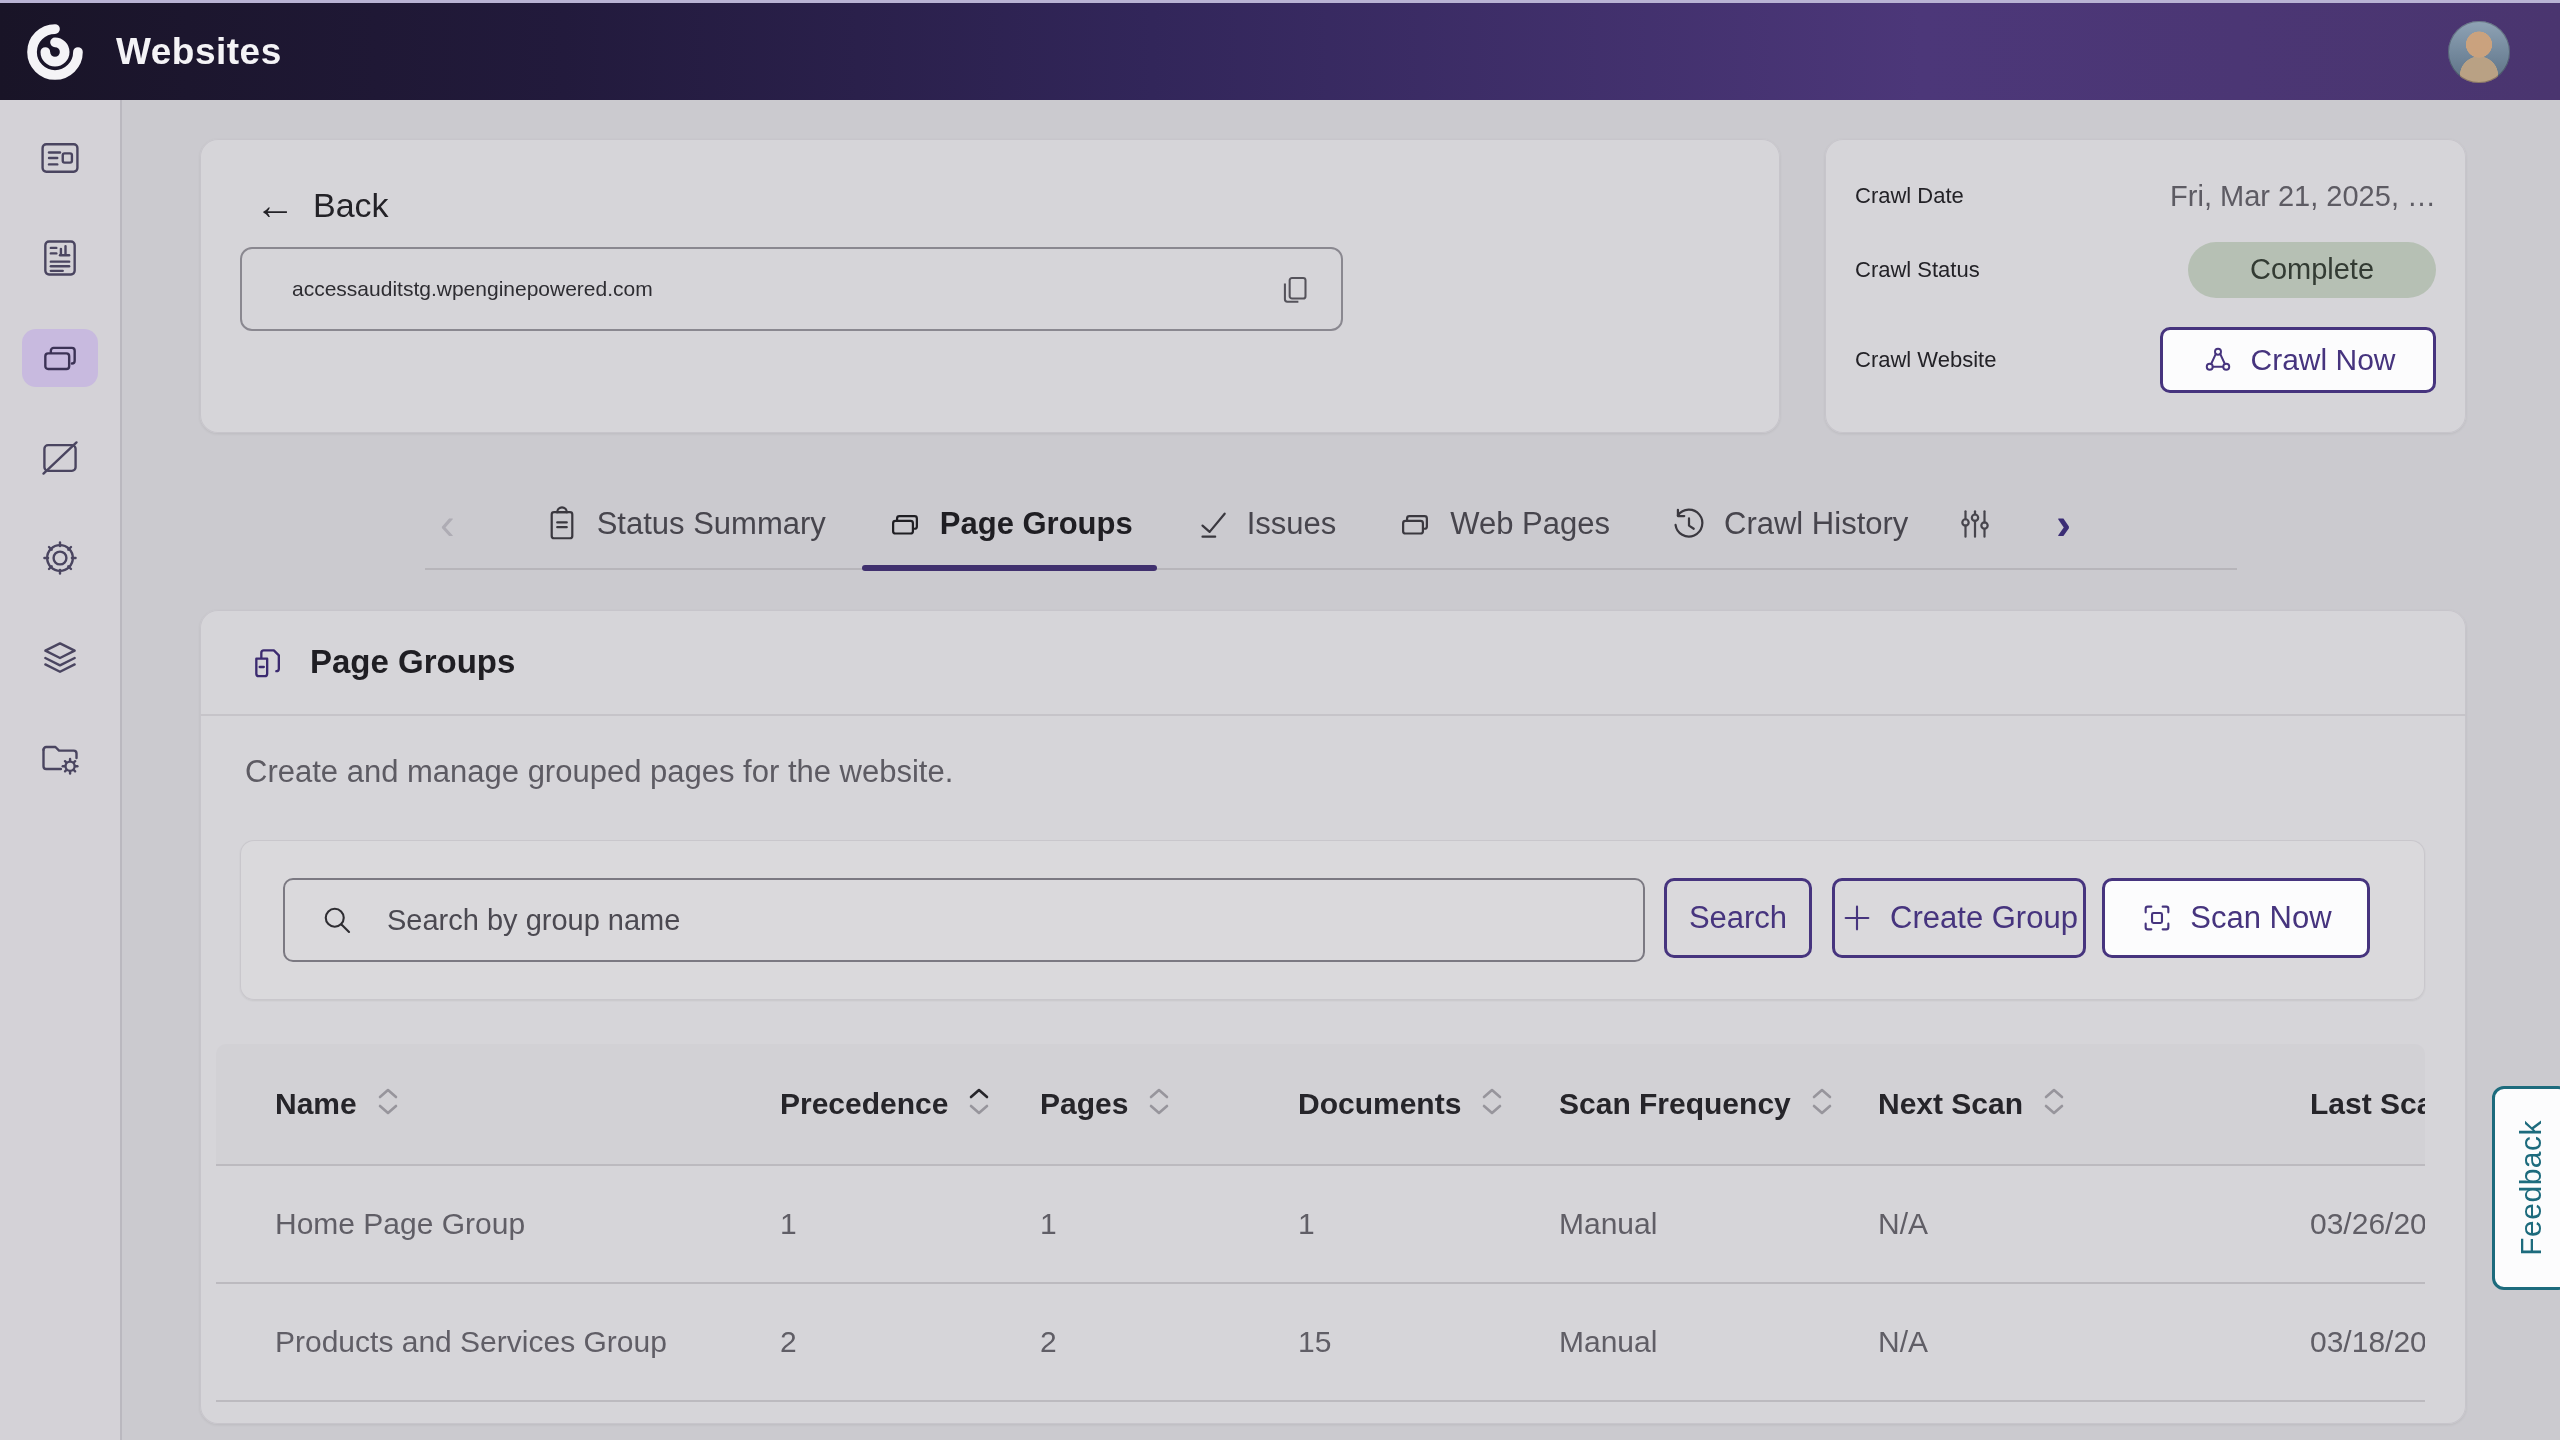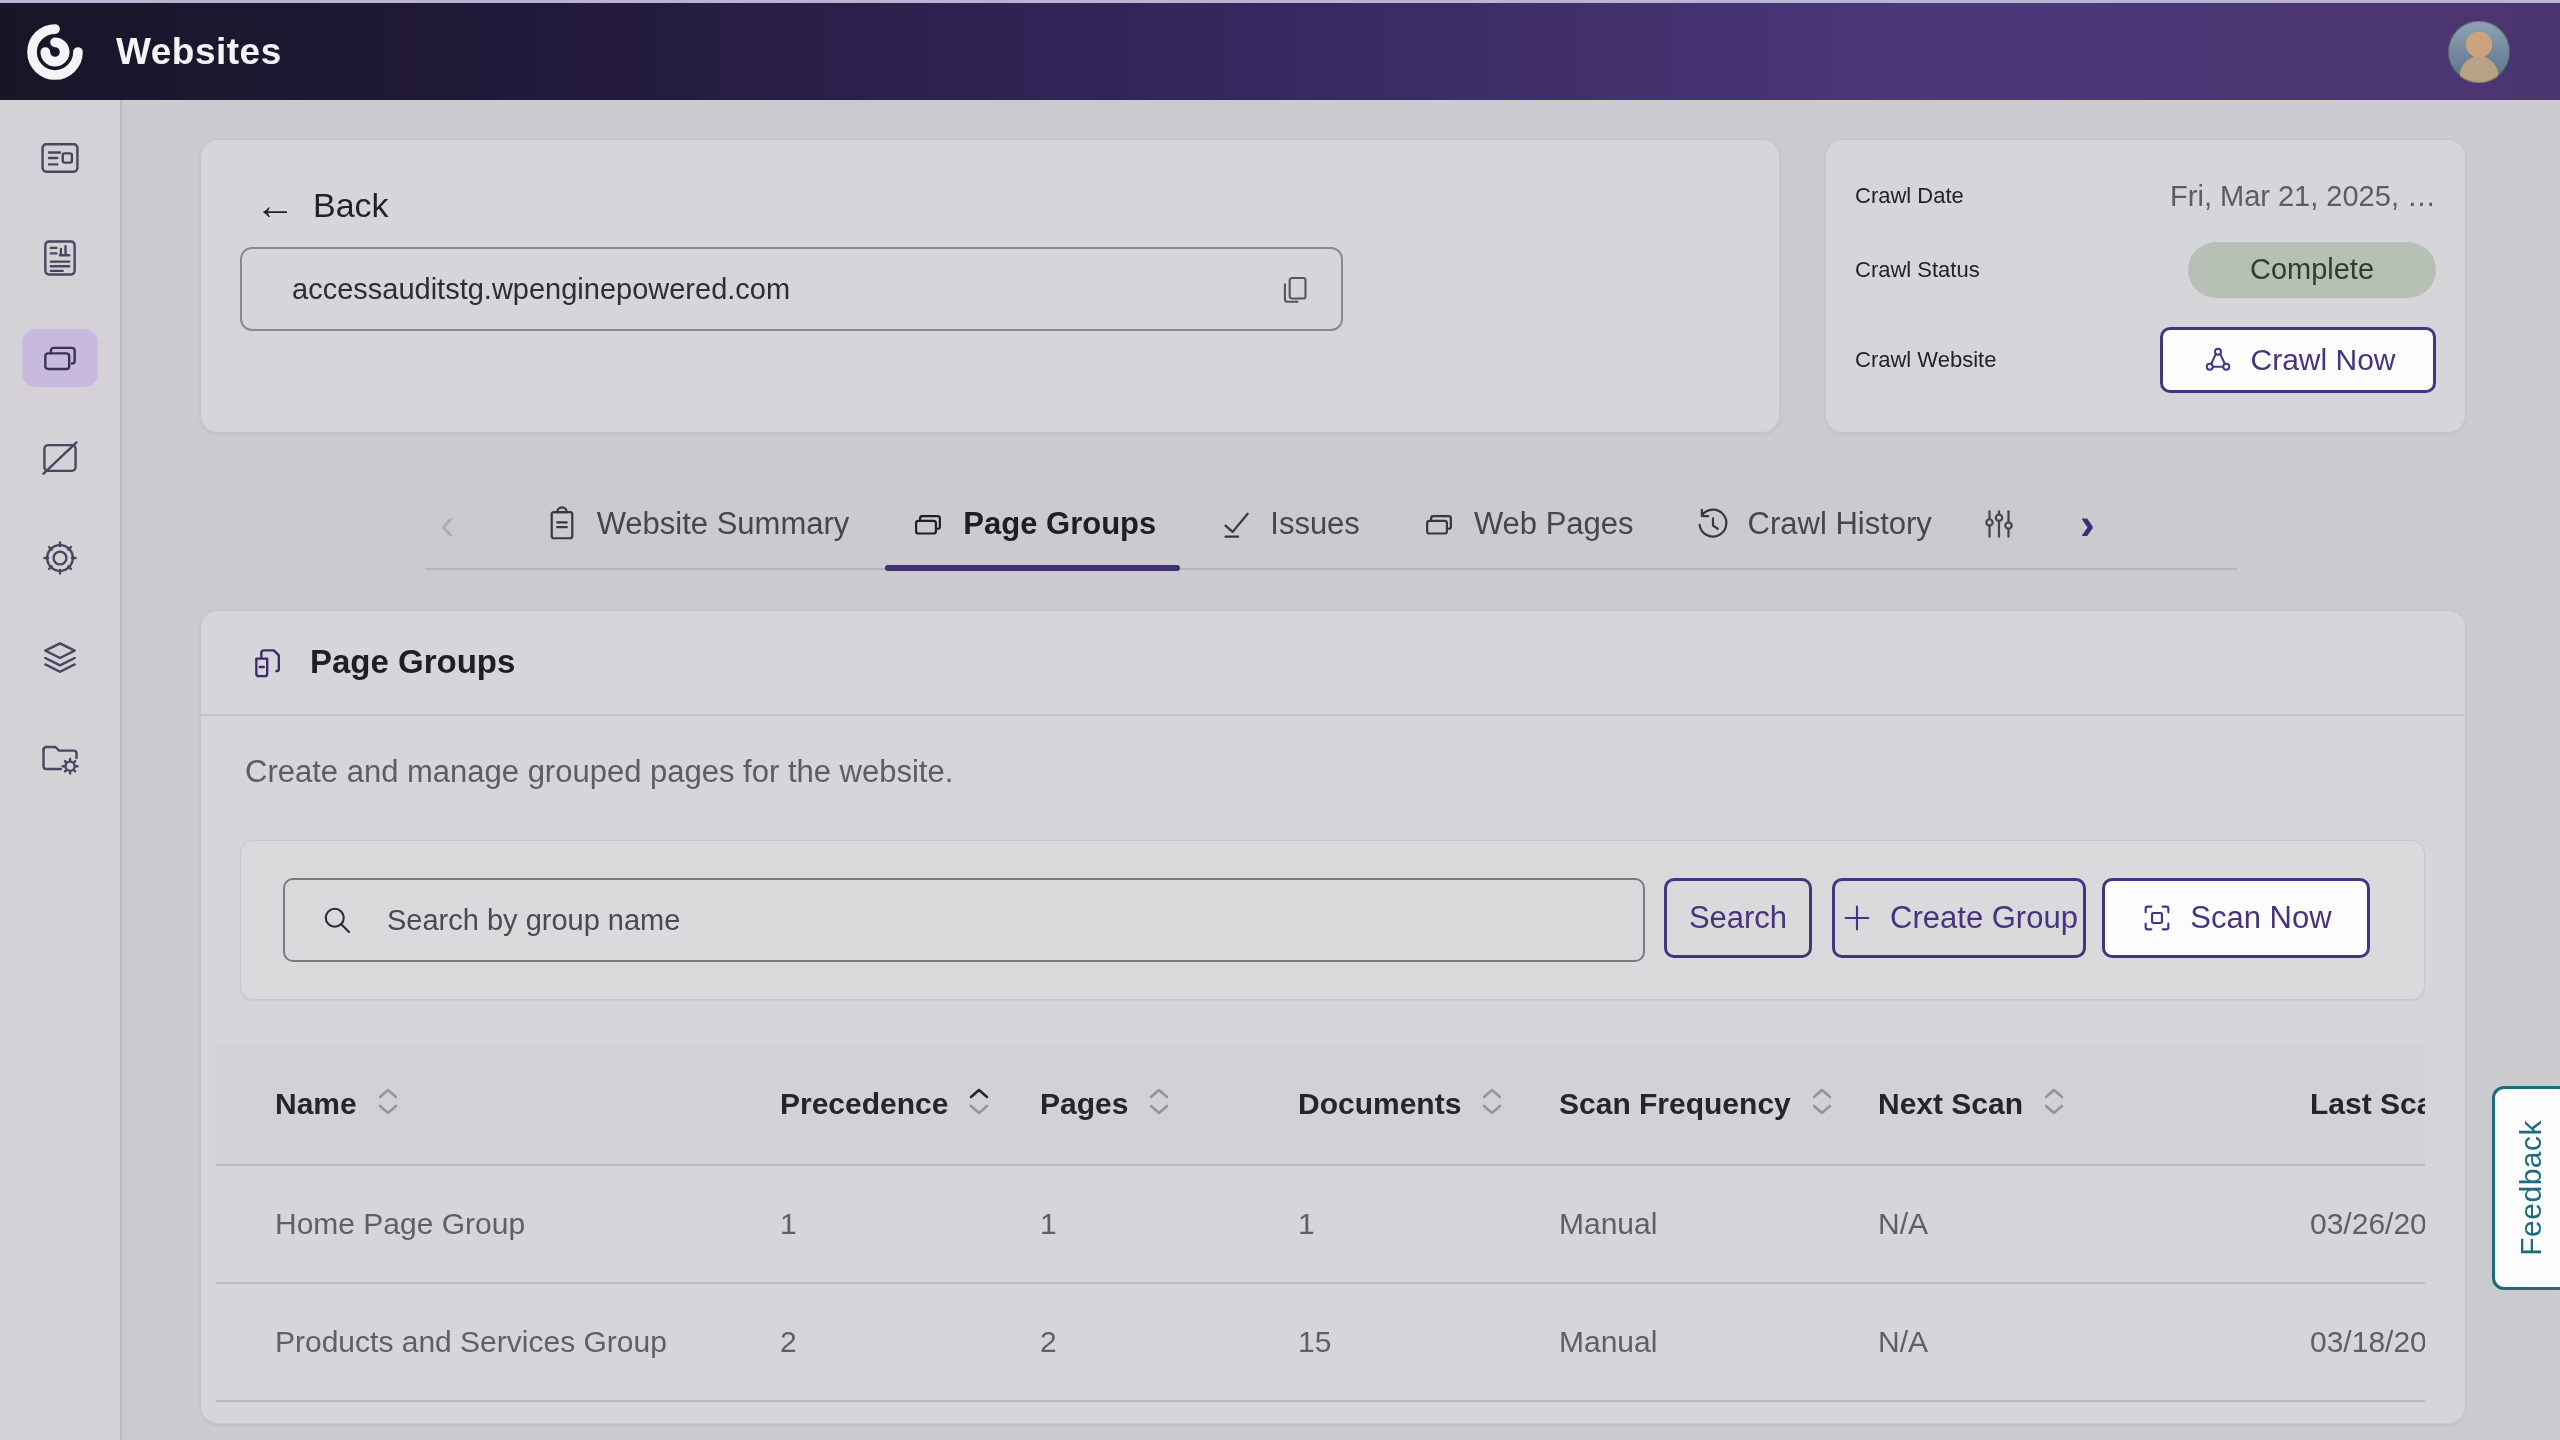--- a/index.html
+++ b/index.html
@@ -56,21 +56,21 @@
   }
   .back-card{left:200px;top:139px;width:1580px;height:294px;}
   .back-row{position:absolute;left:55px;top:46px;display:flex;align-items:center;gap:18px;cursor:pointer;}
   .back-arrow{font-size:40px;line-height:1;color:var(--text_dark);}
   .back-label{font-size:34px;color:var(--text_dark);}
   .url-box{
     position:absolute;left:40px;top:108px;width:1103px;height:84px;
     border:2px solid var(--border_gray);border-radius:12px;
     display:flex;align-items:center;padding:0 26px 0 50px;cursor:text;
   }
-  .url-text{font-size:29px;color:#2e2d32;flex:1;}
+  .url-text{font-size:21px;color:#2e2d32;flex:1;}
   .copy-btn{width:38px;height:38px;cursor:pointer;}
   .copy-btn svg{width:38px;height:38px;stroke:#55535b;fill:none;stroke-width:2.6;stroke-linejoin:round;}
   
   .crawl-card{left:1825px;top:139px;width:641px;height:294px;display:flex;flex-direction:column;justify-content:space-around;padding:26px 30px;}
   .crawl-row{display:flex;align-items:center;justify-content:space-between;}
   .crawl-label{font-size:22px;color:var(--text_dark);}
   .crawl-value{font-size:29px;color:var(--text_gray);}
   .status-badge{
     width:248px;height:56px;border-radius:28px;background:var(--badge_bg);
     display:flex;align-items:center;justify-content:center;
@@ -287,21 +287,21 @@
   <button class="tab-chevron prev">‹</button>
 
   <button class="tab">
     <svg viewBox="0 0 48 48">
       <rect x="11" y="9" width="26" height="33" rx="3"></rect>
       <path d="M18 9 a6 6 0 0 1 12 0" fill="none"></path>
       <line x1="17" y1="9" x2="31" y2="9"></line>
       <line x1="18" y1="22" x2="30" y2="22"></line>
         <line x1="18" y1="28" x2="30" y2="28"></line>
     </svg>
-    <span>Website Summary</span>
+    <span>Status Summary</span>
   </button>
 
   <button class="tab active">
     <svg viewBox="0 0 48 48">
       <path d="M14 30 v-13 a3 3 0 0 1 3 -3 h19 a3 3 0 0 1 3 3 v10 a3 3 0 0 1 -3 3"></path>
       <rect x="9" y="20" width="25" height="16" rx="3" fill="#cbcacf"></rect>
     </svg>
     <span>Page Groups</span>
   </button>
 

